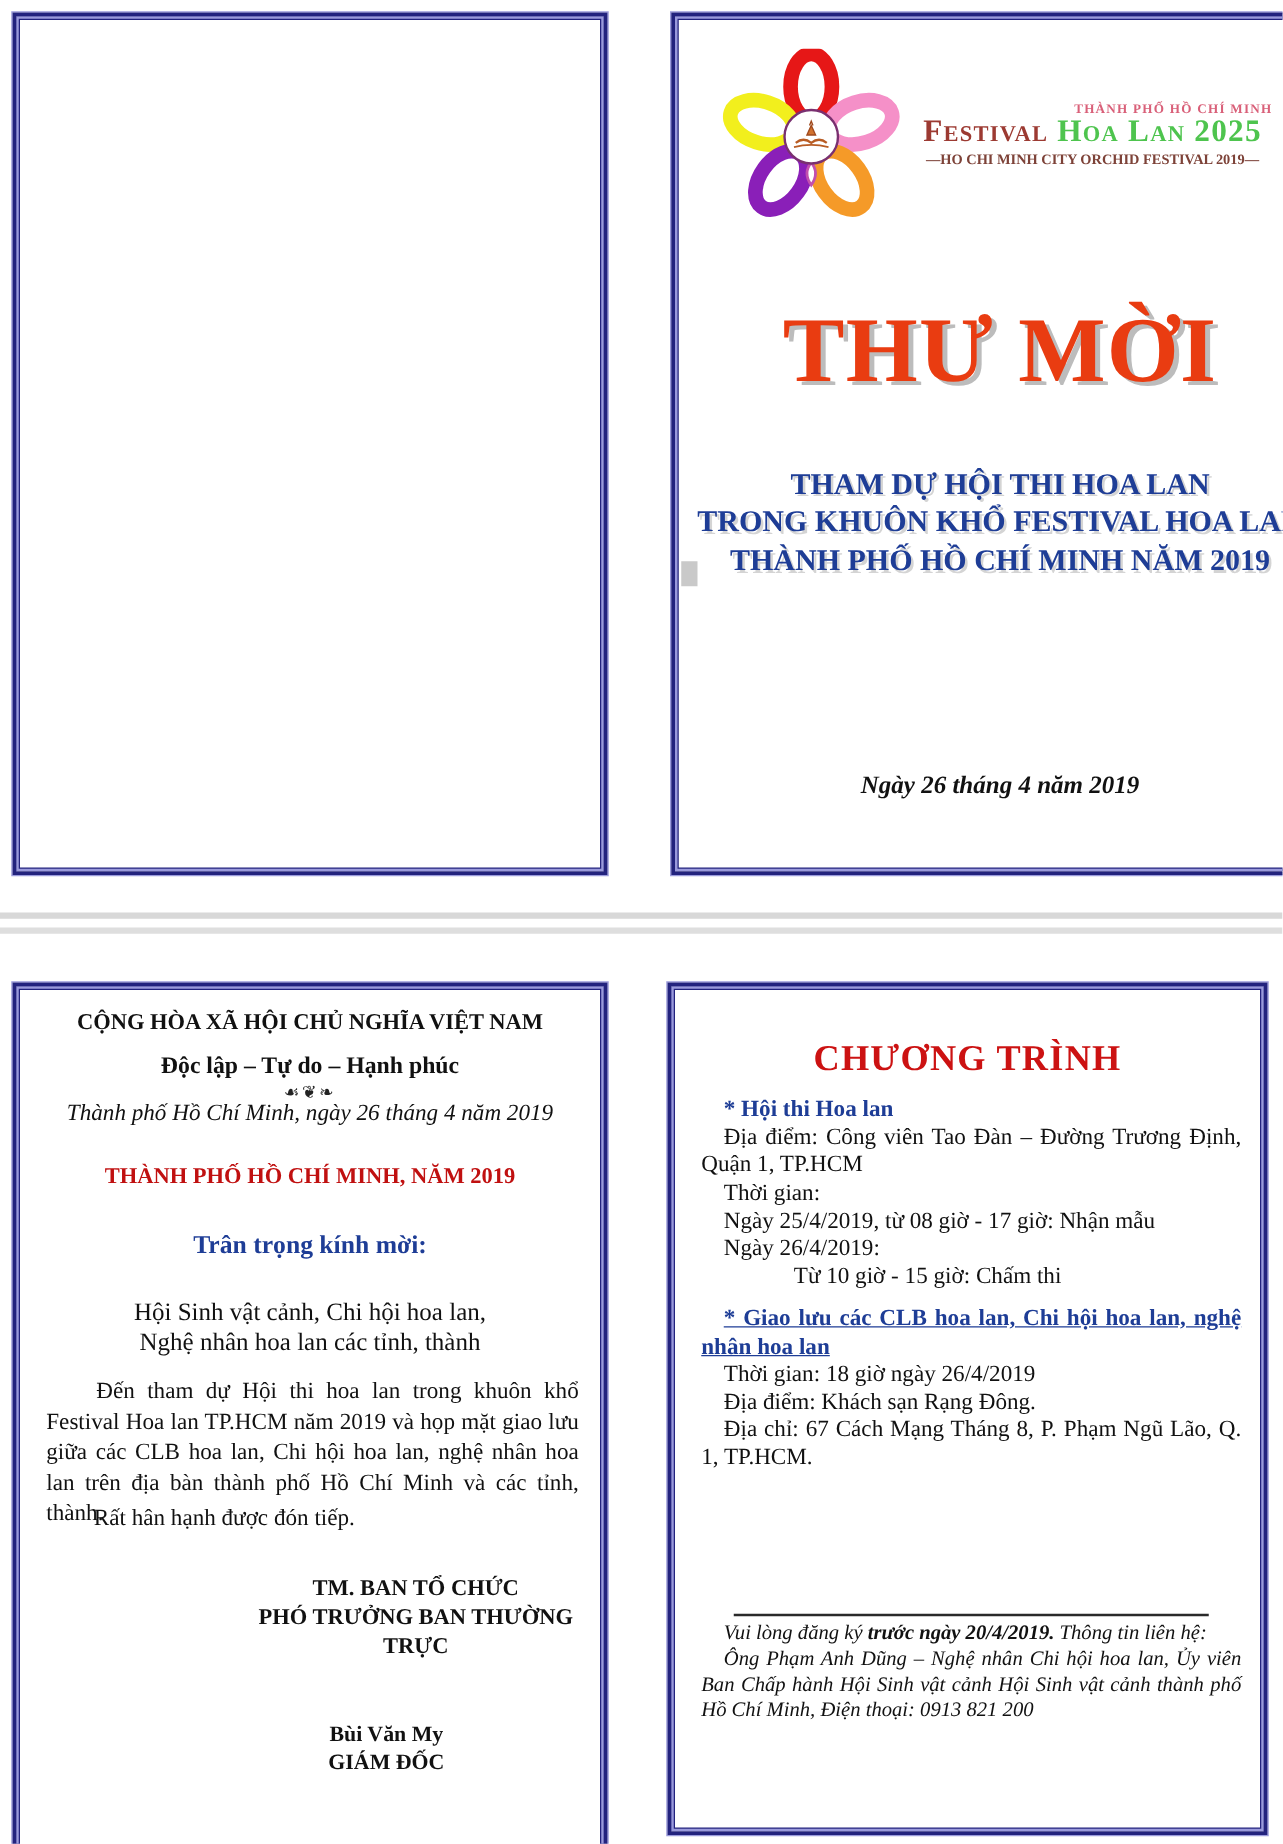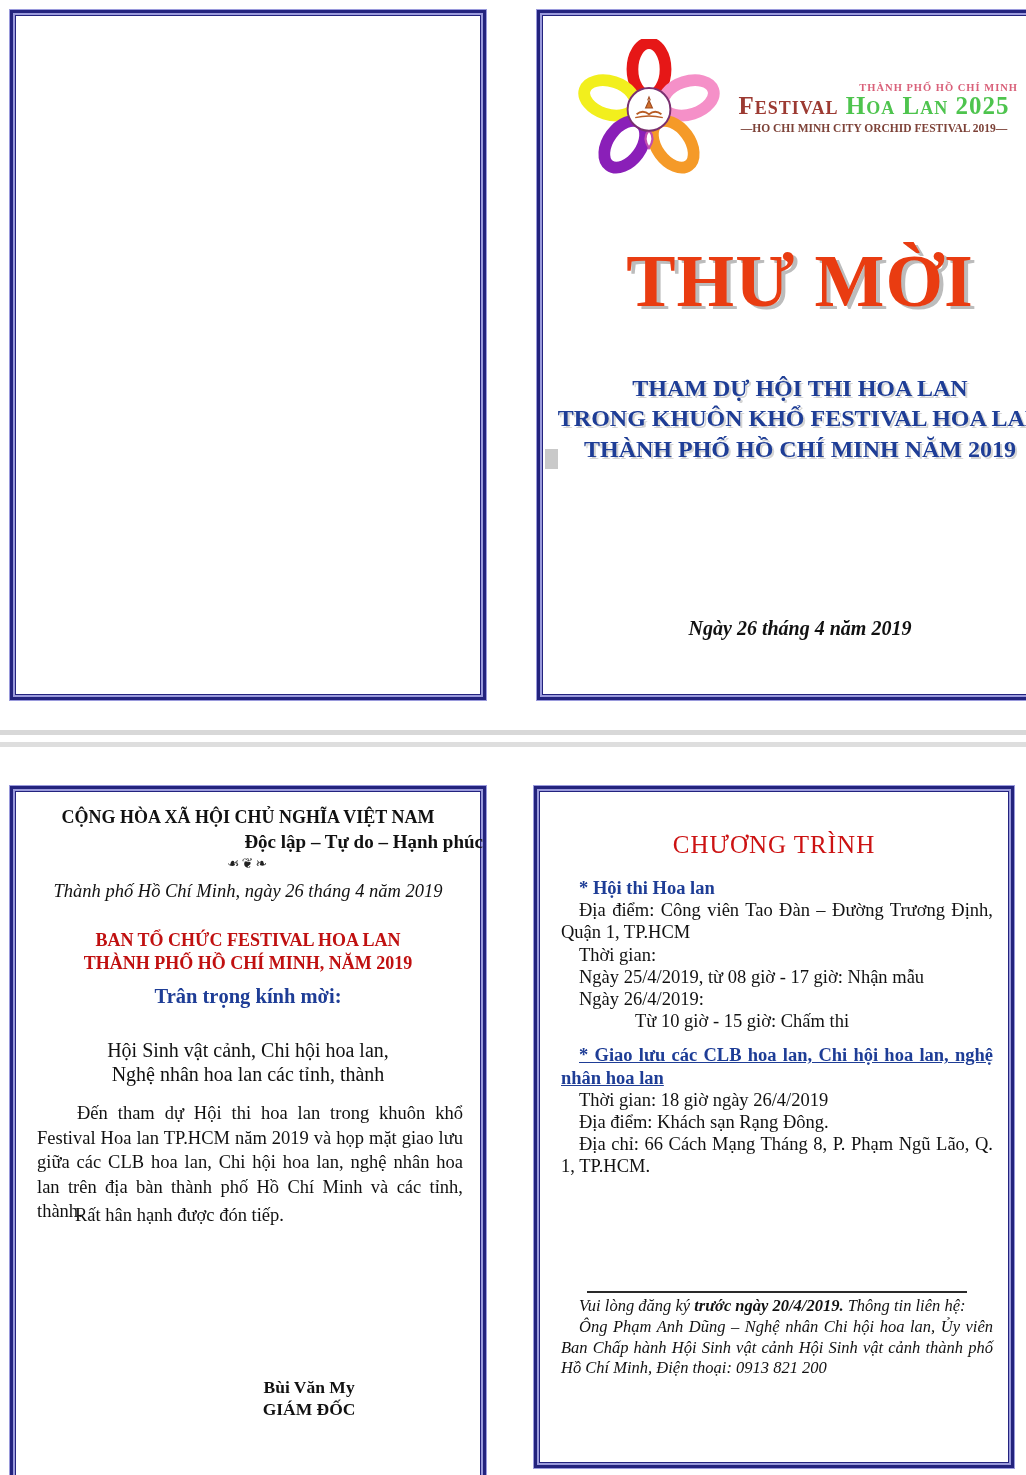--- a/index.html
+++ b/index.html
@@ -51,33 +51,33 @@
   .logo-hoalan{color:var(--logo_green);}
   .logo-english{color:var(--logo_english_maroon);font-weight:bold;font-size:11.5px;text-align:center;margin-top:3px;white-space:nowrap;}
   .cover-title{position:absolute;top:226px;width:100%;text-align:center;font-size:74px;font-weight:bold;color:var(--title_red);letter-spacing:1px;text-shadow:4px 3px 0 #bcbcbc;}
   .cover-subtitle{position:absolute;top:360px;width:100%;text-align:center;color:var(--heading_blue);font-weight:bold;font-size:24px;line-height:1.27;text-shadow:2px 2px 0 #d4d4d4;}
   .artifact{position:absolute;left:5px;top:436px;width:13px;height:20px;background:#c9c9c9;}
   .cover-date{position:absolute;top:604px;width:100%;text-align:center;font-style:italic;font-weight:bold;font-size:20px;}
 
   
   .letter-header{position:absolute;top:18px;width:100%;text-align:center;}
   .nh1{font-weight:bold;font-size:18px;}
-  .nh2{font-weight:bold;font-size:19px;margin-top:3px;text-align:right;}
+  .nh2{font-weight:bold;font-size:19px;margin-top:14px;}
   .ornament{font-family:"DejaVu Sans",sans-serif;font-size:14px;margin-top:2px;letter-spacing:2px;color:#222;}
   .place-date{position:absolute;top:92px;width:100%;text-align:center;font-style:italic;font-size:18.5px;}
   .org-lines{position:absolute;top:140px;width:100%;text-align:center;color:var(--heading_red);font-weight:bold;font-size:18px;line-height:1.25;}
   .invite{position:absolute;top:196px;width:100%;text-align:center;color:var(--heading_blue);font-weight:bold;font-size:20.5px;}
   .invitees{position:absolute;top:250px;width:100%;text-align:center;font-size:20px;line-height:1.18;}
   .letter-body{position:absolute;top:312px;left:24px;right:20px;text-align:justify;font-size:18.5px;line-height:1.33;text-indent:40px;}
   .closing{position:absolute;top:416px;left:62px;font-size:18.5px;}
   .sig-role{position:absolute;top:470px;left:38%;width:60%;text-align:center;font-weight:bold;font-size:18px;line-height:1.28;}
   .signer{position:absolute;top:588px;left:28%;width:70%;text-align:center;font-weight:bold;font-size:17.5px;line-height:1.25;}
 
   
-  .program-title{position:absolute;top:42px;width:100%;text-align:center;color:var(--program_red);font-weight:normal;font-size:25px;letter-spacing:1px;}
+  .program-title{position:absolute;top:42px;width:100%;text-align:center;color:var(--program_red);font-weight:bold;font-size:29px;letter-spacing:1px;}
   .program-body{position:absolute;top:88px;left:24px;right:18px;font-size:18.5px;line-height:1.2;}
   .p-heading{color:var(--heading_blue);font-weight:bold;text-indent:18px;text-align:justify;}
   .p-heading.second{margin-top:12px;text-decoration:underline;}
   .p-line{text-indent:18px;}
   .p-line.justify{text-align:justify;}
   .p-subline{text-indent:74px;}
   .program-footer{position:absolute;top:502px;left:24px;right:18px;font-style:italic;font-size:16.5px;line-height:1.26;}
   .f-rule{border-top:2px solid #2a2a2a;width:88%;margin:0 auto 3px;}
   .f-note{text-indent:18px;}
   .f-contact{text-align:justify;text-indent:18px;}
@@ -132,35 +132,38 @@
 <div class="page" id="page-letter">
   <div class="letter-header">
     <div class="nh1">CỘNG HÒA XÃ HỘI CHỦ NGHĨA VIỆT NAM</div>
     <div class="nh2">Độc lập – Tự do – Hạnh phúc</div>
     <div class="ornament">☙❦❧</div>
   </div>
 
   <div class="place-date">Thành phố Hồ Chí Minh, ngày 26 tháng 4 năm 2019</div>
 
   <div class="org-lines">
-    <div>BAN TỔ CHỨC FESTIVAL HOA LAN</div>
     <div>THÀNH PHỐ HỒ CHÍ MINH, NĂM 2019</div>
   </div>
 
   <div class="invite">Trân trọng kính mời:</div>
 
   <div class="invitees">
     <div>Hội Sinh vật cảnh, Chi hội hoa lan,</div>
     <div>Nghệ nhân hoa lan các tỉnh, thành</div>
   </div>
 
   <div class="letter-body">Đến tham dự Hội thi hoa lan trong khuôn khổ Festival Hoa lan TP.HCM năm 2019 và họp mặt giao lưu giữa các CLB hoa lan, Chi hội hoa lan, nghệ nhân hoa lan trên địa bàn thành phố Hồ Chí Minh và các tỉnh, thành.</div>
 
   <div class="closing">Rất hân hạnh được đón tiếp.</div>
 
+  <div class="sig-role">
+    <div>TM. BAN TỔ CHỨC</div>
+    <div>PHÓ TRƯỞNG BAN THƯỜNG TRỰC</div>
+  </div>
 
   <div class="signer">
     <div>Bùi Văn My</div>
     <div>GIÁM ĐỐC</div>
   </div>
 </div>
 
 <div class="page" id="page-program">
   <div class="program-title">CHƯƠNG TRÌNH</div>
 
@@ -168,21 +171,21 @@
     <div class="p-heading">* Hội thi Hoa lan</div>
     <div class="p-line justify">Địa điểm: Công viên Tao Đàn – Đường Trương Định, Quận 1, TP.HCM</div>
     <div class="p-line">Thời gian:</div>
     <div class="p-line">Ngày 25/4/2019, từ 08 giờ - 17 giờ: Nhận mẫu</div>
     <div class="p-line">Ngày 26/4/2019:</div>
     <div class="p-subline">Từ 10 giờ - 15 giờ: Chấm thi</div>
 
     <div class="p-heading second">* Giao lưu các CLB hoa lan, Chi hội hoa lan, nghệ nhân hoa lan</div>
     <div class="p-line">Thời gian: 18 giờ ngày 26/4/2019</div>
     <div class="p-line">Địa điểm: Khách sạn Rạng Đông.</div>
-    <div class="p-line justify">Địa chỉ: 66 Cách Mạng Tháng 8, P. Phạm Ngũ Lão, Q. 1, TP.HCM.</div>
+    <div class="p-line justify">Địa chỉ: 67 Cách Mạng Tháng 8, P. Phạm Ngũ Lão, Q. 1, TP.HCM.</div>
   </div>
 
   <div class="program-footer">
     <div class="f-rule"></div>
     <div class="f-note"><span>Vui lòng đăng ký </span><span class="b">trước ngày 20/4/2019.</span><span> Thông tin liên hệ:</span></div>
     <div class="f-contact">Ông Phạm Anh Dũng – Nghệ nhân Chi hội hoa lan, Ủy viên Ban Chấp hành Hội Sinh vật cảnh Hội Sinh vật cảnh thành phố Hồ Chí Minh, Điện thoại: 0913 821 200</div>
   </div>
 </div>
 
 </body></html>

